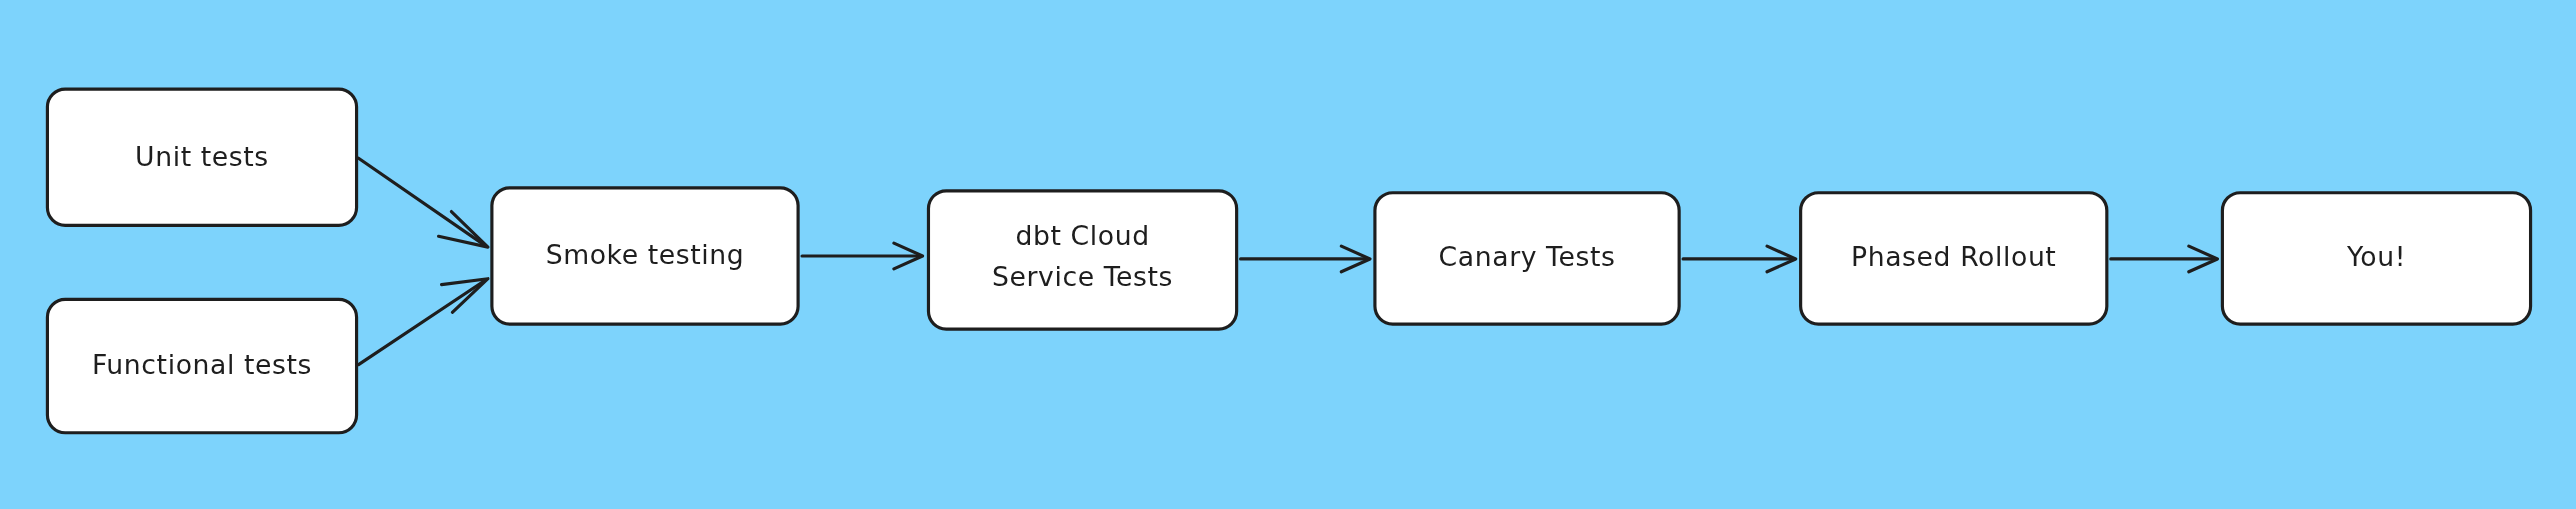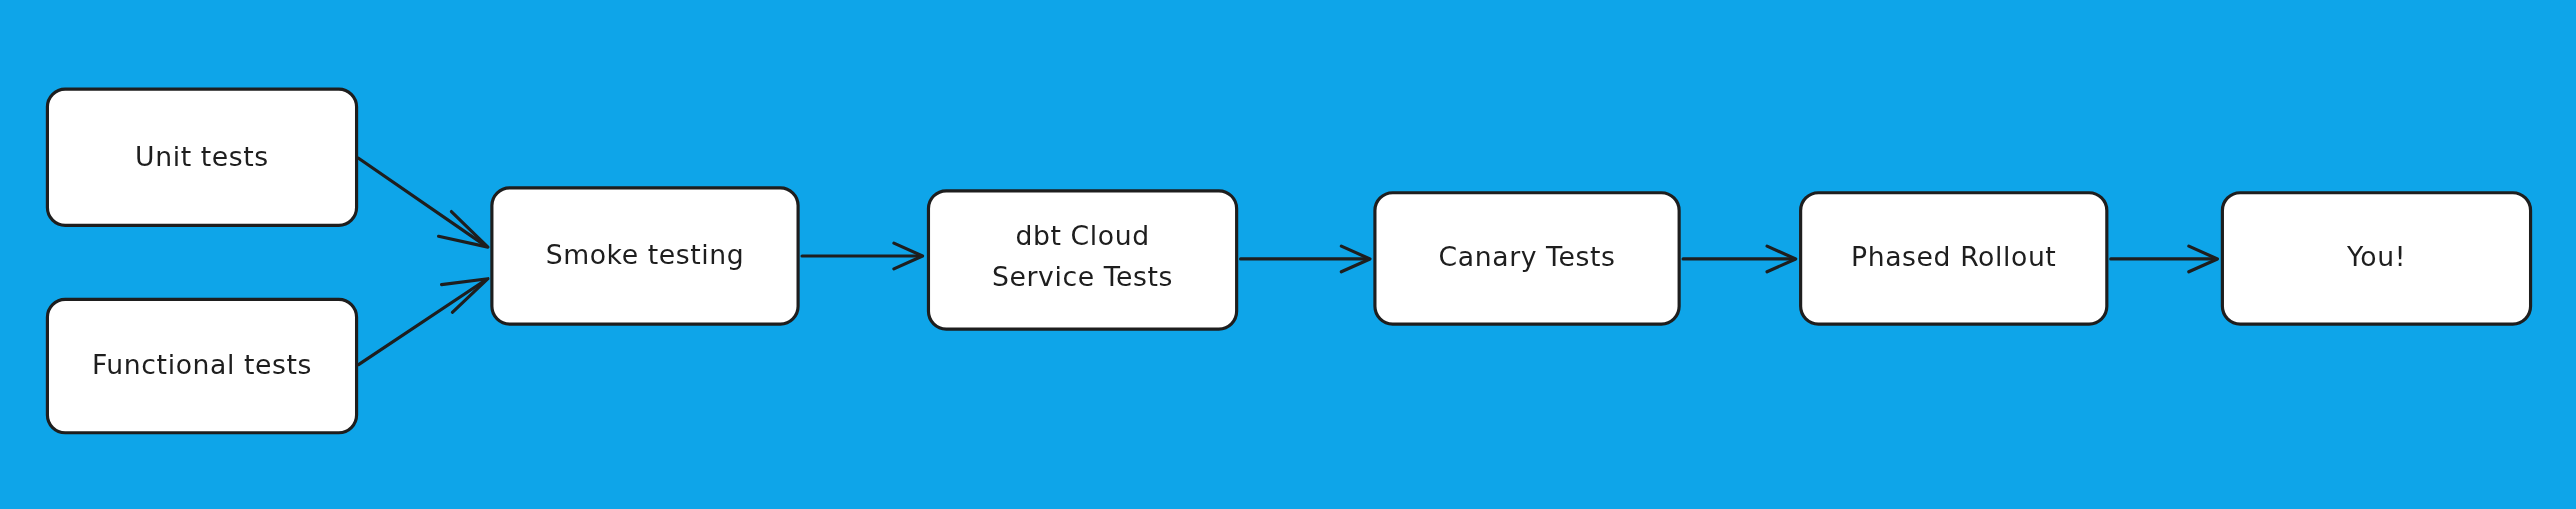--- a/index.html
+++ b/index.html
@@ -8,21 +8,21 @@
     padding: 0;
     background: #ffffff;
   }
   body {
     font-family: "DejaVu Sans", sans-serif;
   }
   #canvas {
     position: relative;
     width: 2576px;
     height: 510px;
-    background: #0ea5e9;
+    background: #7dd3fc;
     overflow: hidden;
   }
   #diagram-svg {
     position: absolute;
     left: 0;
     top: 0;
     width: 2576px;
     height: 510px;
   }
   .node-rect {

